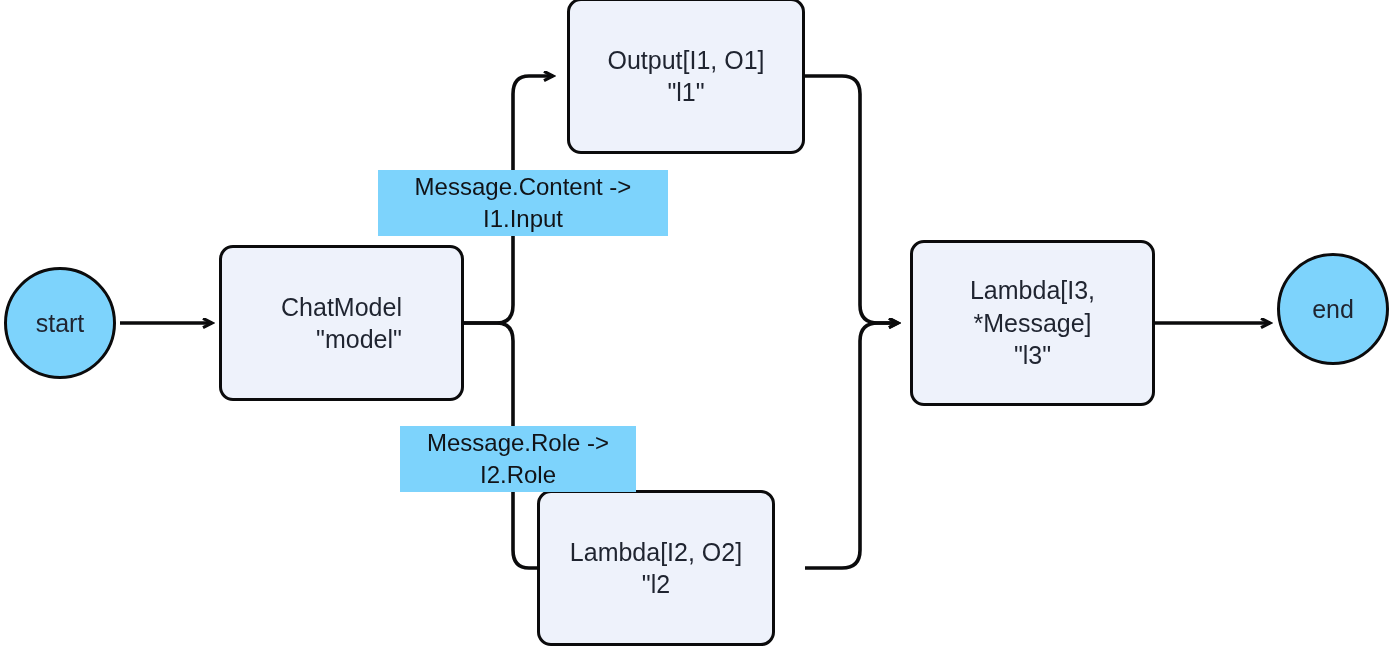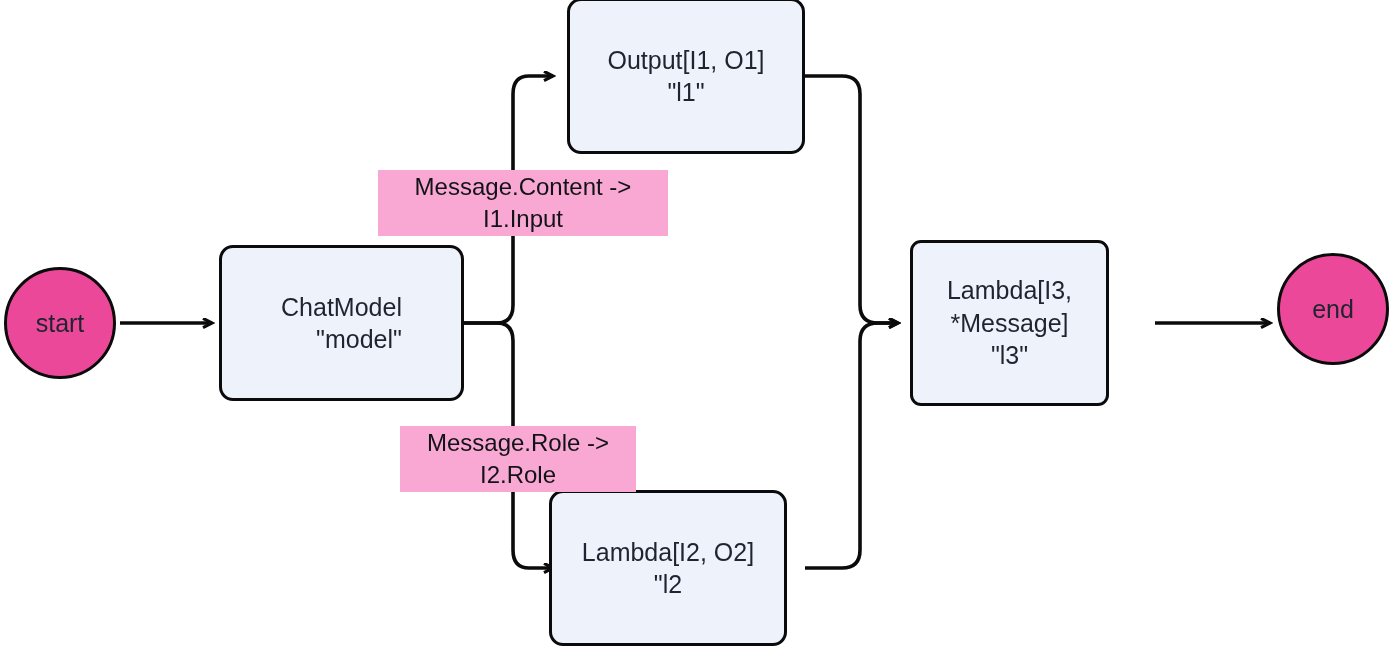--- a/index.html
+++ b/index.html
@@ -38,33 +38,33 @@
     white-space: pre-line;
     z-index: 3;
   }
   .node-box {
     background: #eef2fb;
     border: 3px solid #0b0b0c;
     border-radius: 14px;
     font-size: 25px;
   }
   .node-circle {
-    background: #ec4899;
+    background: #7dd3fc;
     border: 3.2px solid #0b0b0c;
     border-radius: 50%;
     font-size: 25px;
   }
   .edge-label {
     position: absolute;
     color: #111317;
     font-size: 24px;
     line-height: 1.33;
     text-align: center;
     white-space: pre-line;
-    background: #f9a8d4;
+    background: #7dd3fc;
     z-index: 4;
     padding: 1px 4px;
     box-sizing: border-box;
   }
 </style>
 </head>
 <body>
 
 <div id="diagram-root">
 
@@ -95,26 +95,26 @@
   <div class="node node-box" style="left:219px; top:245px; width:245px; height:156px;text-align:right;">
     <span>ChatModel
 "model"</span>
   </div>
 
   <div class="node node-box" style="left:567px; top:-2px; width:238px; height:156px;">
     <span>Output[I1, O1]
 "l1"</span>
   </div>
 
-  <div class="node node-box" style="left:549px; top:490px; width:238px; height:156px;">
+  <div class="node node-box" style="left:537px; top:490px; width:238px; height:156px;">
     <span>Lambda[I2, O2]
 "l2</span>
   </div>
 
-  <div class="node node-box" style="left:910px; top:240px; width:199px; height:166px;border-radius:11px;">
+  <div class="node node-box" style="left:910px; top:240px; width:245px; height:166px;">
     <span>Lambda[I3,
 *Message]
 "l3"</span>
   </div>
 
   <div class="node node-circle" style="left:1277px; top:253px; width:112px; height:112px;">
     <span>end</span>
   </div>
 
   <div class="edge-label" style="left:378px; top:170px; width:290px;">Message.Content -&gt;

